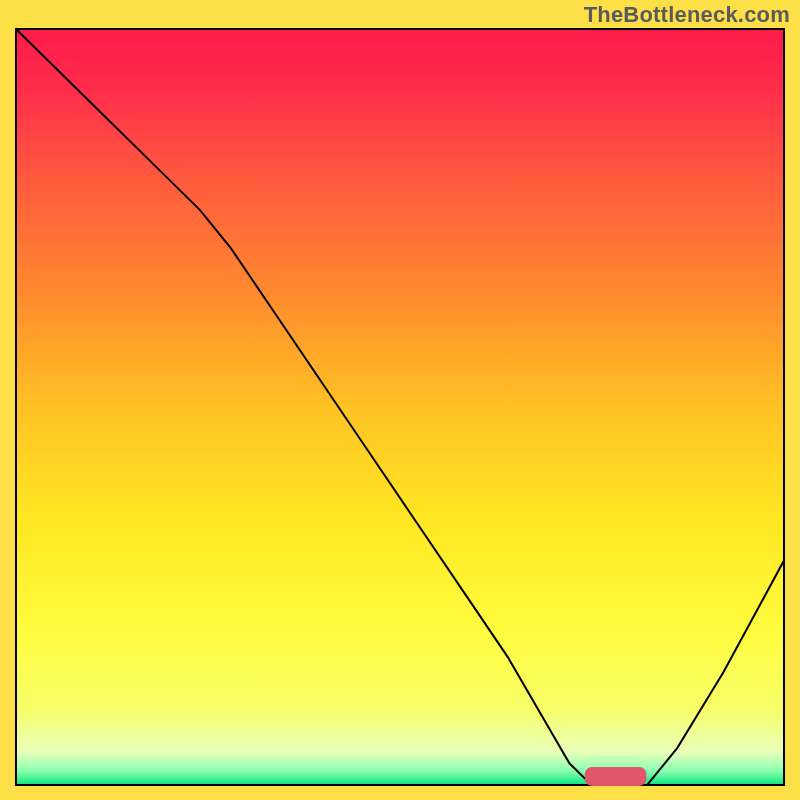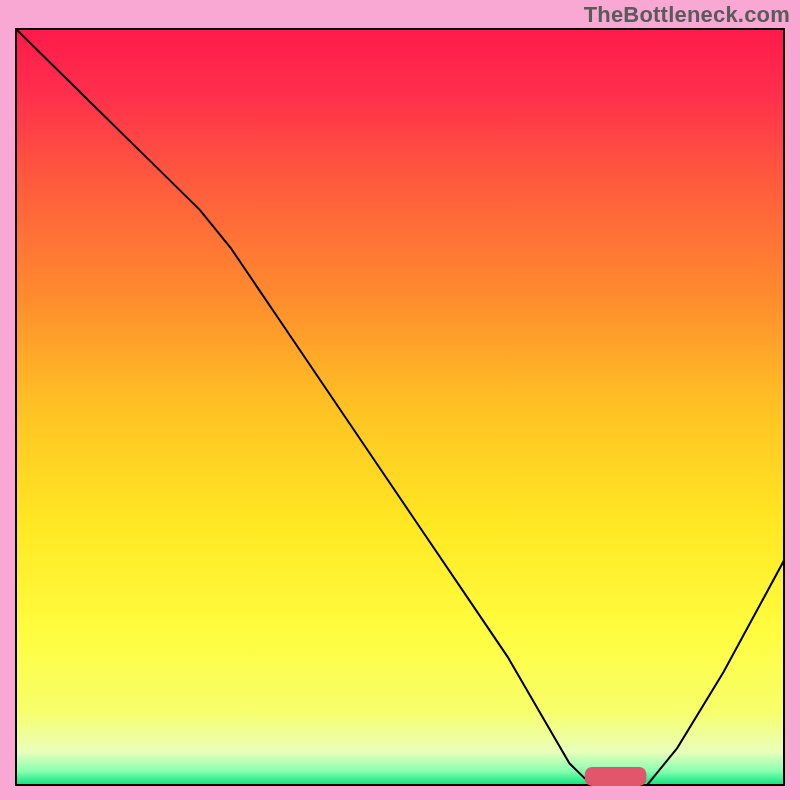--- a/index.html
+++ b/index.html
@@ -1,21 +1,21 @@
 <!DOCTYPE html>
 <html><head>
 <meta charset="utf-8">
 <style>
   * { margin: 0; padding: 0; box-sizing: border-box; }
   html, body { width: 800px; height: 800px; overflow: hidden; background: #fff; }
   .container {
     position: relative;
     width: 800px;
     height: 800px;
-    background: #f9a8d4;
+    background: #fde047;
   }
   .watermark {
     position: absolute;
     top: 2px;
     right: 10px;
     font-family: Arial, Helvetica, sans-serif;
     font-size: 22px;
     font-weight: 600;
     color: #5a5a5a;
     letter-spacing: 0.2px;

